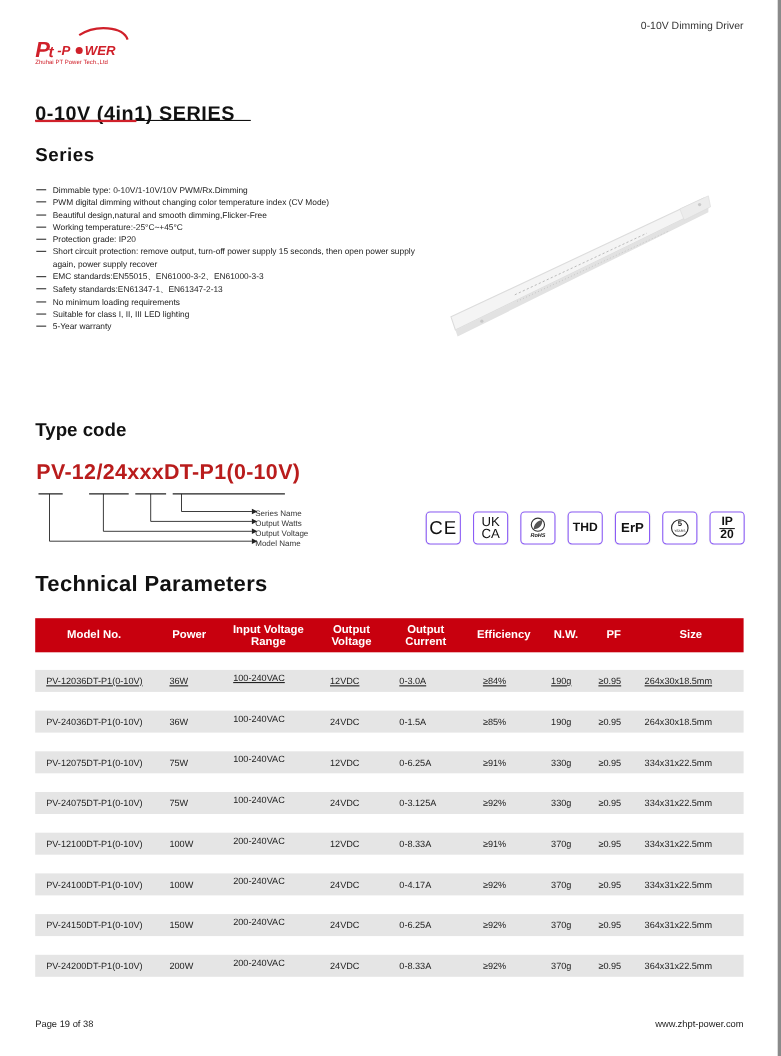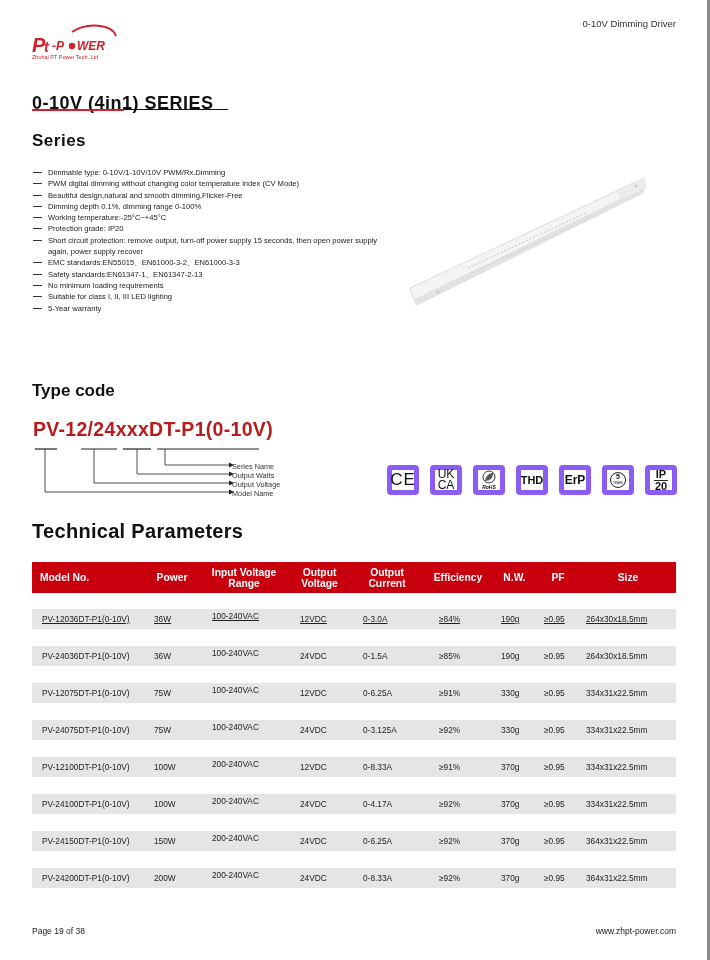--- a/index.html
+++ b/index.html
@@ -24,31 +24,31 @@
   .features li { position: relative; padding-left: 15px; font-size: 7.6px; line-height: 11.3px; color: #222; }
   .features li .dash { position: absolute; left: 0; top: 5px; width: 9px; height: 1px; background: #333; }
 
   .product { position: absolute; left: 408px; top: 160px; width: 290px; height: 150px; }
 
   .type-code { position: absolute; left: 33px; top: 418px; font-size: 19.5px; font-weight: bold; color: #b91c1c; letter-spacing: 0.3px; }
   .tc-diagram { position: absolute; left: 33px; top: 445px; width: 280px; height: 60px; }
   .tc-label { position: absolute; font-size: 7.3px; color: #333; left: 232px; }
 
   .certs { position: absolute; left: 387px; top: 465px; display: flex; gap: 11px; }
-  .cert { width: 32px; height: 30px; border: 5px solid #8b5cf6; border-radius: 4px; background: #fff;
+  .cert { width: 32px; height: 30px; border: 1px solid #8b5cf6; border-radius: 4px; background: #fff;
           display: flex; align-items: center; justify-content: center; font-weight: bold; color: #111; box-shadow: 0 0 1px rgba(0,0,0,0.05); }
   .cert span { font-family: "Liberation Sans", sans-serif; }
 
   .tbl { position: absolute; left: 32px; top: 562px; width: 644px; }
   .thead { height: 31px; background: #c8000e; display: flex; align-items: center; color: #fff; font-weight: bold; font-size: 10.3px; line-height: 11px; text-align: center; }
   .thead div { display: flex; align-items: center; justify-content: center; height: 100%; }
   .trow { height: 20px; background: #e5e5e5; display: flex; align-items: center; font-size: 8.3px; color: #222; margin-top: 17px; }
   .trow:first-of-type { margin-top: 0; text-decoration: underline; }
   .trow div { white-space: nowrap; }
-  .c1 { width: 112px; padding-left: 10px; } .thead .c1 { justify-content: flex-start; padding-left: 8px; }
+  .c1 { width: 112px; padding-left: 10px; } .thead .c1 { justify-content: flex-start; padding-left: 29px; }
   .c2 { width: 56px; padding-left: 10px; } .thead .c2 { padding-left: 0; }
   .c3 { width: 88px; padding-left: 12px; } .thead .c3 { padding-left: 0; }
   .c4 { width: 63px; padding-left: 12px; } .thead .c4 { padding-left: 0; }
   .c5 { width: 72px; padding-left: 12px; } .thead .c5 { padding-left: 0; }
   .c6 { width: 70px; padding-left: 16px; } .thead .c6 { padding-left: 0; }
   .c7 { width: 43px; padding-left: 8px; } .thead .c7 { padding-left: 0; }
   .c8 { width: 44px; padding-left: 8px; } .thead .c8 { padding-left: 0; }
   .c9 { flex: 1; padding-left: 6px; } .thead .c9 { padding-left: 0; }
   .trow .c3 { position: relative; top: -3px; }
 
@@ -73,21 +73,20 @@
 
 <div class="series-title">0-10V (4in1) SERIES</div>
 <div class="title-rule"></div>
 <div class="title-rule-red"></div>
 
 <div class="section-h h-feature">Series</div>
 <ul class="features">
   <li><span class="dash"></span><span>Dimmable type: 0-10V/1-10V/10V PWM/Rx.Dimming</span></li>
   <li><span class="dash"></span><span>PWM digital dimming without changing color temperature index (CV Mode)</span></li>
   <li><span class="dash"></span><span>Beautiful design,natural and smooth dimming,Flicker-Free</span></li>
-  <li><span class="dash"></span><span>Dimming depth 0.1%, dimming range 0-100%</span></li>
   <li><span class="dash"></span><span>Working temperature:-25°C~+45°C</span></li>
   <li><span class="dash"></span><span>Protection grade: IP20</span></li>
   <li><span class="dash"></span><span>Short circuit protection: remove output, turn-off power supply 15 seconds, then open power supply again, power supply recover</span></li>
   <li><span class="dash"></span><span>EMC standards:EN55015、EN61000-3-2、EN61000-3-3</span></li>
   <li><span class="dash"></span><span>Safety standards:EN61347-1、EN61347-2-13</span></li>
   <li><span class="dash"></span><span>No minimum loading requirements</span></li>
   <li><span class="dash"></span><span>Suitable for class I, II, III LED lighting</span></li>
   <li><span class="dash"></span><span>5-Year warranty</span></li>
 </ul>
 

